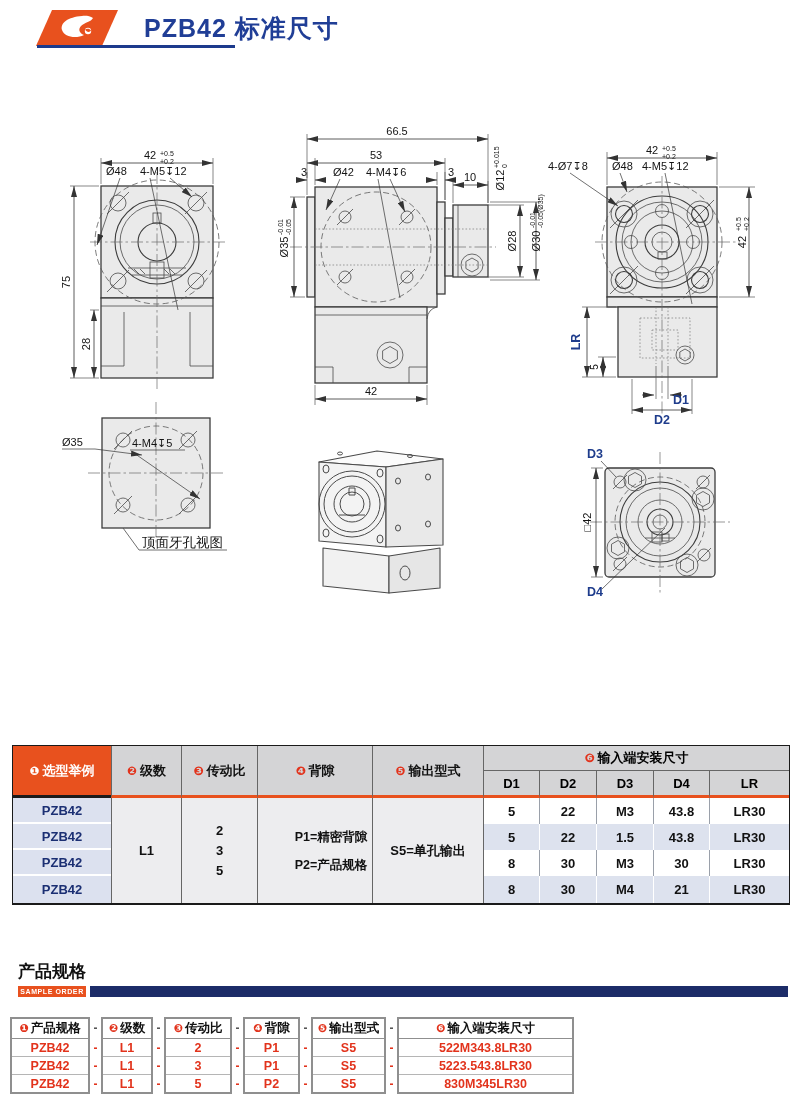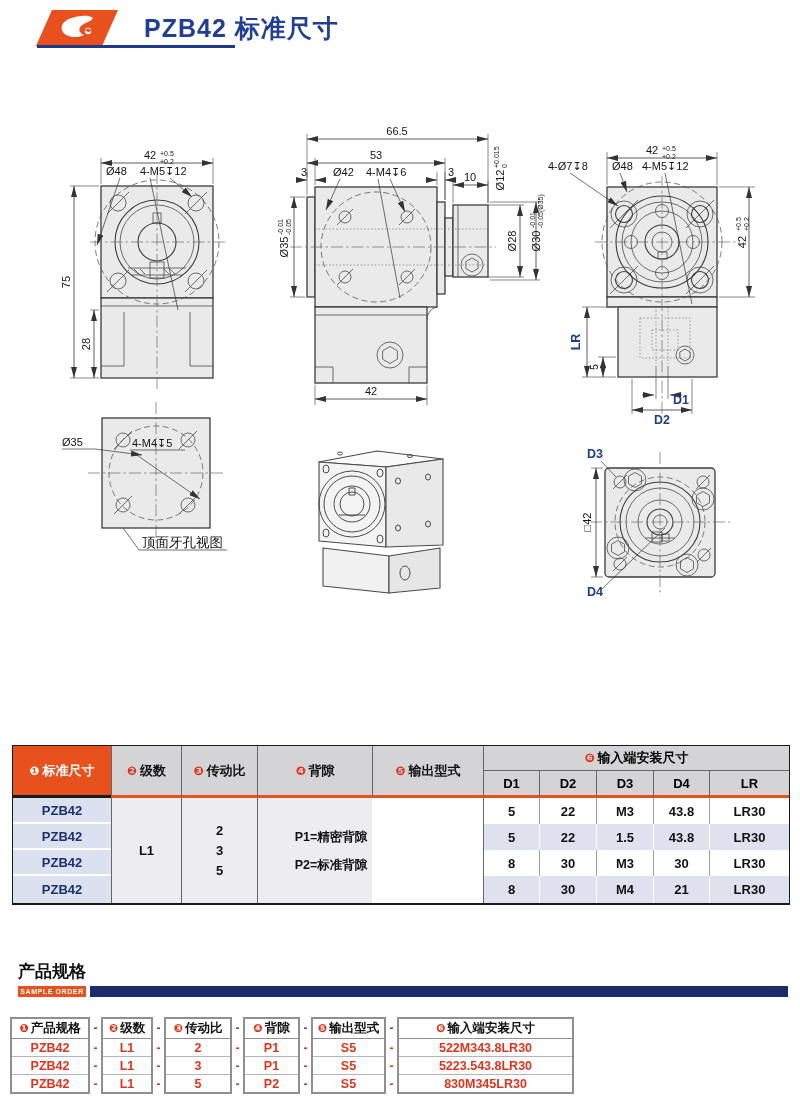--- a/index.html
+++ b/index.html
@@ -393,21 +393,21 @@
       <text x="22" y="20" class="blu">D3</text>
       <line x1="36" y1="23" x2="51" y2="39" class="ldr"></line>
       <text x="22" y="158" class="blu">D4</text>
       <line x1="37" y1="151" x2="100" y2="90" class="ldr"></line>
     </g>
   </svg>
 
   <div class="stable">
     <div class="h1">
       <span class="badge">❶</span>
-      <span>标准尺寸</span>
+      <span>选型举例</span>
     </div>
     <div class="hg hc2">
       <span class="badge">❷</span>
       <span>级数</span>
     </div>
     <div class="hg hc3">
       <span class="badge">❸</span>
       <span>传动比</span>
     </div>
     <div class="hg hc4">
@@ -434,22 +434,23 @@
     <div class="cser last" style="grid-row:6">PZB42</div>
 
     <div class="cmerge cm2">L1</div>
     <div class="cmerge cm3">
       <span>2</span>
       <span>3</span>
       <span>5</span>
     </div>
     <div class="cmerge cm4">
       <span>P1=精密背隙</span>
-      <span>P2=标准背隙</span>
-    </div>
+      <span>P2=产品规格</span>
+    </div>
+    <div class="cmerge cm5">S5=单孔输出</div>
 
     <div class="cd rw bl6" style="grid-row:3;grid-column:6">5</div>
     <div class="cd rw" style="grid-row:3;grid-column:7">22</div>
     <div class="cd rw" style="grid-row:3;grid-column:8">M3</div>
     <div class="cd rw" style="grid-row:3;grid-column:9">43.8</div>
     <div class="cd rw" style="grid-row:3;grid-column:10">LR30</div>
 
     <div class="cd rb bl6" style="grid-row:4;grid-column:6">5</div>
     <div class="cd rb" style="grid-row:4;grid-column:7">22</div>
     <div class="cd rb" style="grid-row:4;grid-column:8">1.5</div>

